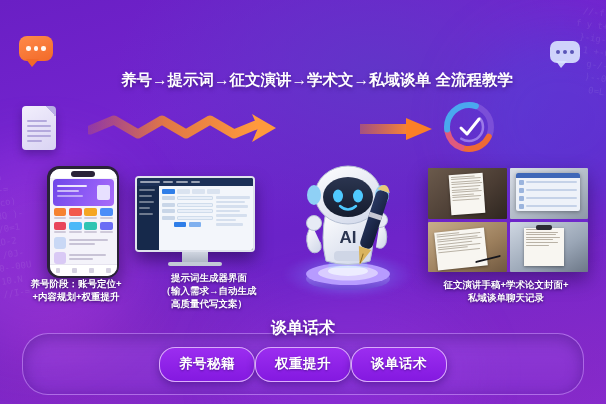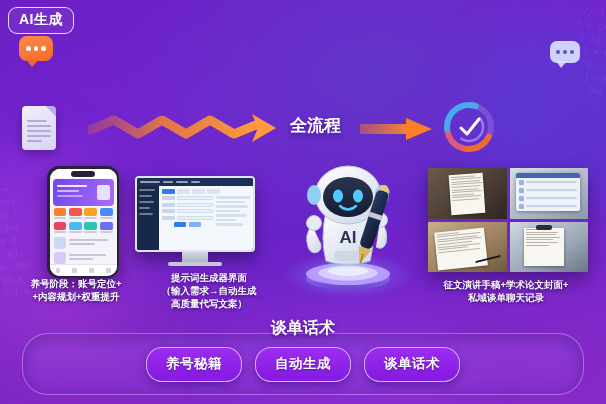--- a/index.html
+++ b/index.html
@@ -247,21 +247,21 @@
     box-shadow: 0 4px 16px rgba(40,6,95,0.35) inset;
   }
   .modules-title {
     position: absolute; left: 0; right: 0; top: 318px;
     text-align: center;
     font-size: 16px; font-weight: 900; color: #fff;
     text-shadow: 0 2px 5px rgba(40,8,90,0.6);
   }
   .pills {
     position: absolute; left: 22px; top: 347px; width: 562px;
-    display: flex; justify-content: center; gap: 13px;
+    display: flex; justify-content: center; 
   }
   .pill {
     min-width: 96px; padding: 7px 0 8px;
     text-align: center;
     background: linear-gradient(180deg, #9b2df0 0%, #8419e0 100%);
     border: 1.2px solid rgba(232,196,255,0.85);
     border-radius: 16px;
     color: #fff; font-size: 13.5px; font-weight: 800;
     letter-spacing: 0.5px;
     box-shadow: 0 3px 8px rgba(45,8,105,0.45);
@@ -290,32 +290,32 @@
 //I-=</span>
     <span class="cb-r" style="top:6px;">//-f-n
 f y t+q
 }-ig--
 / 1 +-0
 g-/-
 )--0
 0=L</span>
   </div>
 
-  <div class="ai-badge">AI生成</div>
   <div class="bubble-orange">
     <i></i>
       <i></i>
       <i></i>
   </div>
   <div class="bubble-light">
     <i></i>
       <i></i>
       <i></i>
   </div>
 
+  <div class="subtitle">养号→提示词→征文演讲→学术文→私域谈单 全流程教学</div>
 
   <div class="doc-icon">
     <span class="doc-line" style="top:14px; width:20px;"></span>
     <span class="doc-line" style="top:19px; width:24px;"></span>
     <span class="doc-line" style="top:24px; width:24px;"></span>
     <span class="doc-line" style="top:29px; width:24px;"></span>
     <span class="doc-line" style="top:34px; width:15px;"></span>
   </div>
 
   <svg class="zigzag" viewBox="0 0 198 40">
@@ -323,21 +323,20 @@
       <linearGradient id="zg" x1="0" y1="0" x2="1" y2="0">
         <stop offset="0%" stop-color="#f07a2a" stop-opacity="0.25"></stop>
         <stop offset="45%" stop-color="#f4852f" stop-opacity="0.85"></stop>
         <stop offset="100%" stop-color="#ff9a3d" stop-opacity="1"></stop>
       </linearGradient>
     </defs>
     <path d="M2,22 L26,12 L50,26 L74,12 L98,26 L122,12 L146,26 L168,17" fill="none" stroke="url(#zg)" stroke-width="9" stroke-linecap="round" stroke-linejoin="round"></path>
     <path d="M164,6 L188,20 L164,34 L170,20 Z" fill="#ff9a3d"></path>
   </svg>
 
-  <div class="flow-label">全流程</div>
 
   <svg class="arrow-straight" viewBox="0 0 74 26">
     <defs>
       <linearGradient id="ag" x1="0" y1="0" x2="1" y2="0">
         <stop offset="0%" stop-color="#f07a2a" stop-opacity="0.45"></stop>
         <stop offset="100%" stop-color="#ff8a2e" stop-opacity="1"></stop>
       </linearGradient>
     </defs>
     <rect x="0" y="8" width="52" height="10" fill="url(#ag)"></rect>
     <path d="M46,2 L72,13 L46,24 Z" fill="#fb7f26"></path>
@@ -613,17 +612,17 @@
   <div class="cap cap-photo" style="white-space:pre-line;">征文演讲手稿+学术论文封面+
 私域谈单聊天记录</div>
   <div class="cap cap-mon" style="white-space:pre-line;">提示词生成器界面
 （输入需求→自动生成
 高质量代写文案）</div>
 
   <div class="modules-panel"></div>
   <div class="modules-title">谈单话术</div>
   <div class="pills">
     <div class="pill">养号秘籍</div>
-    <div class="pill">自动生成</div>
+    <div class="pill">权重提升</div>
     <div class="pill">谈单话术</div>
   </div>
 
 </div>
 
 </body></html>

